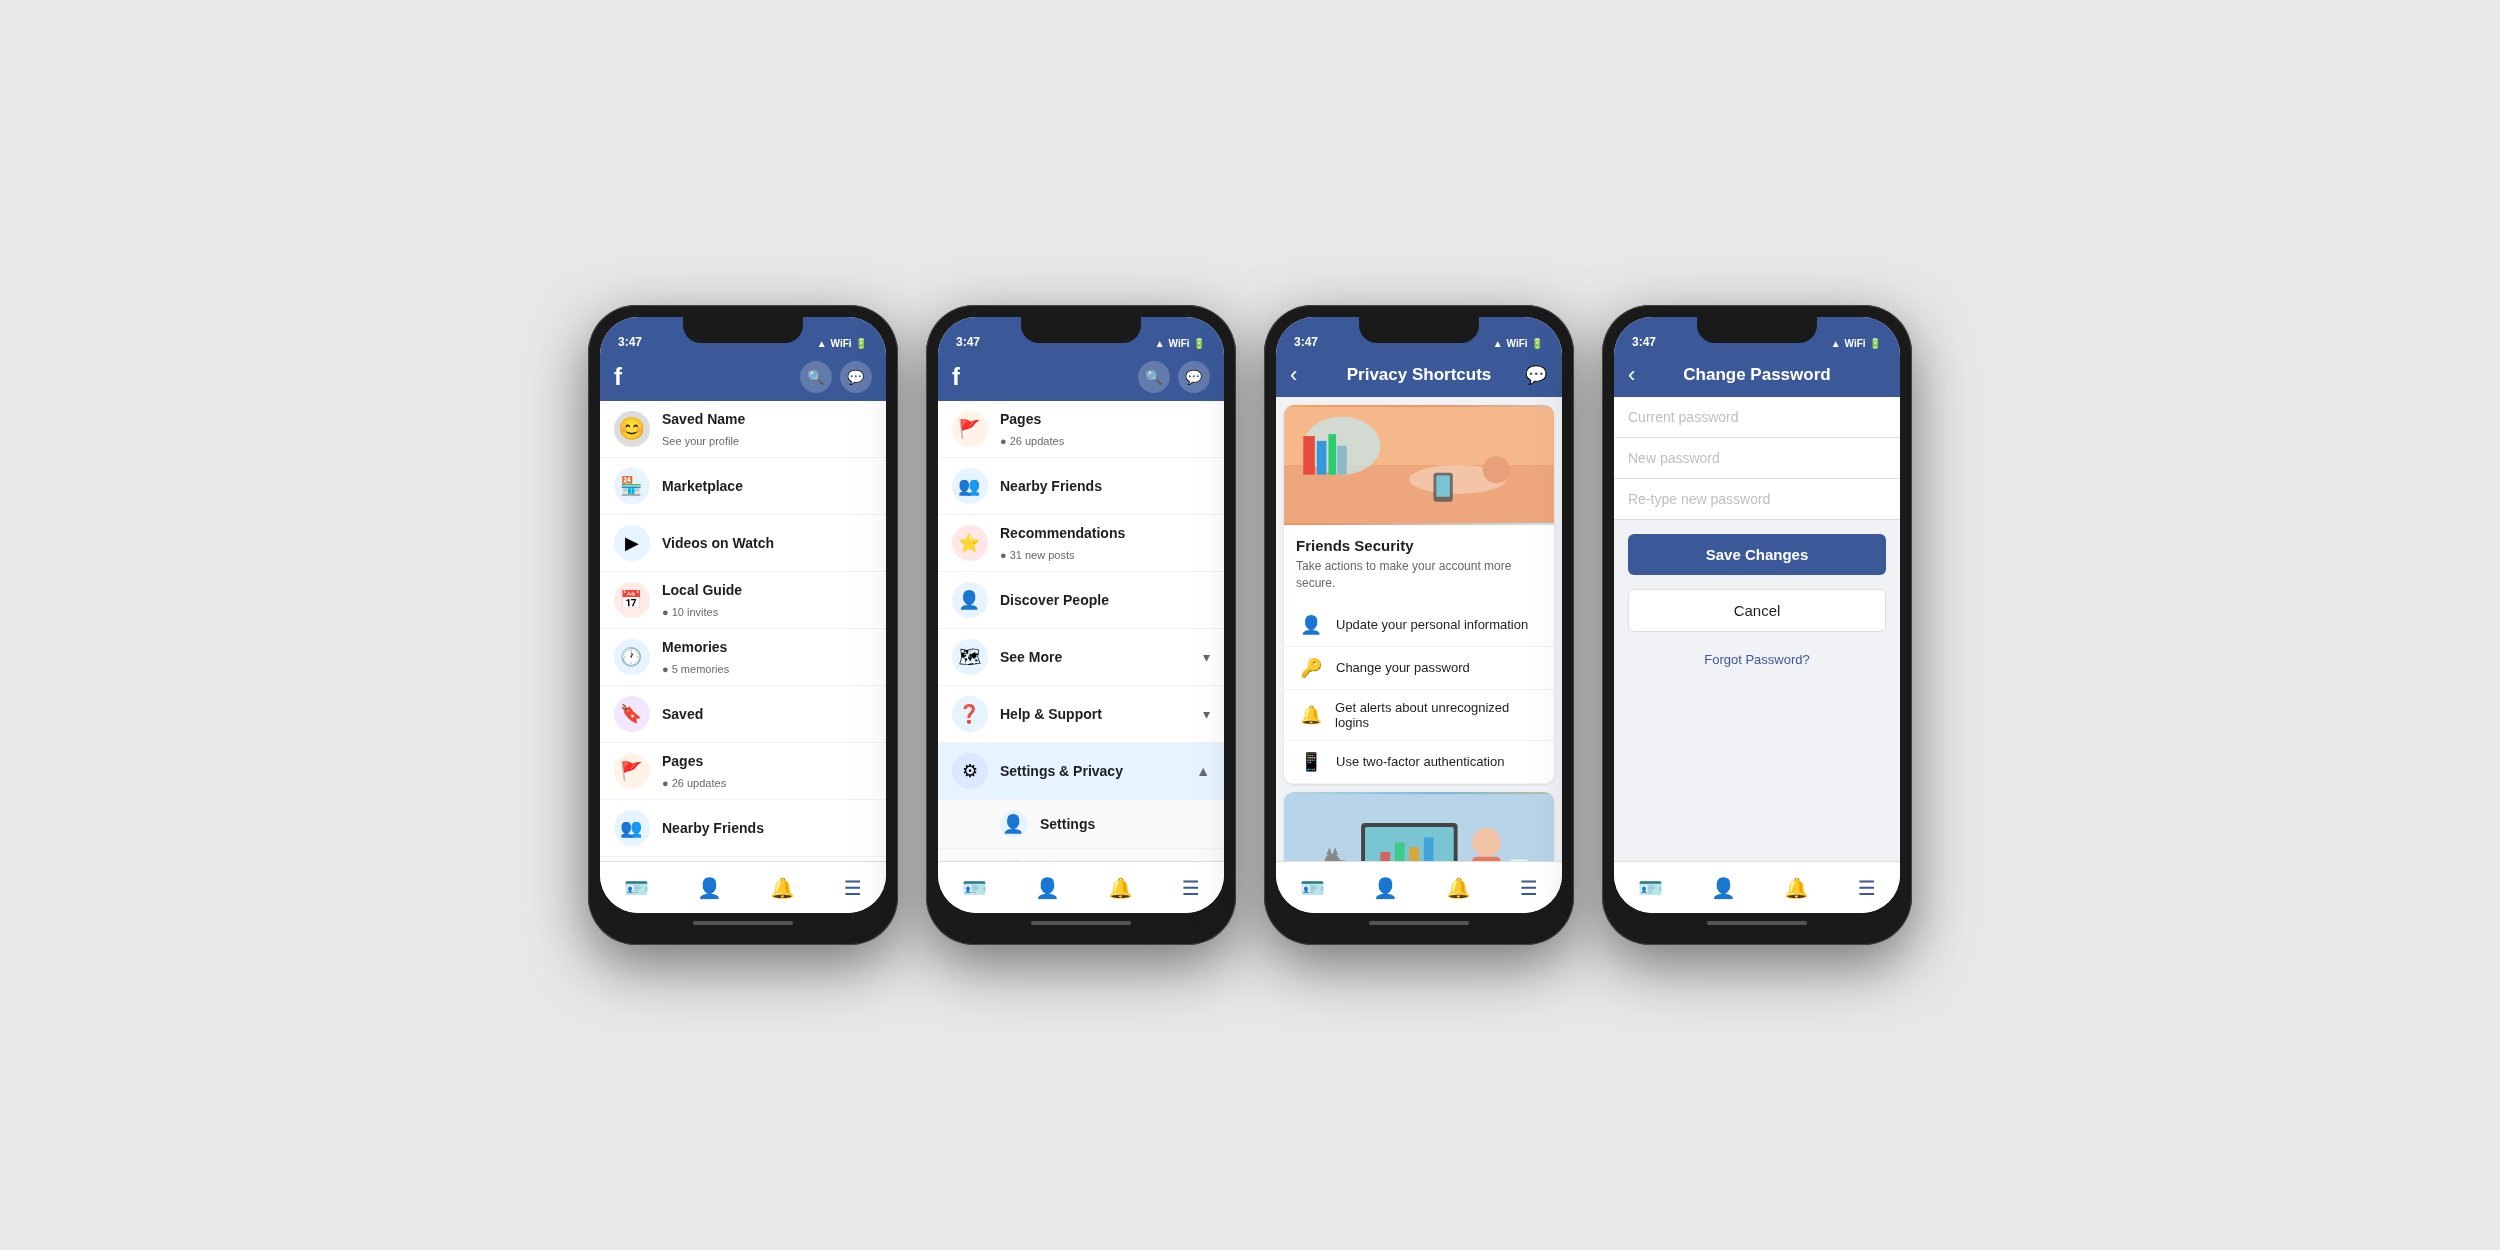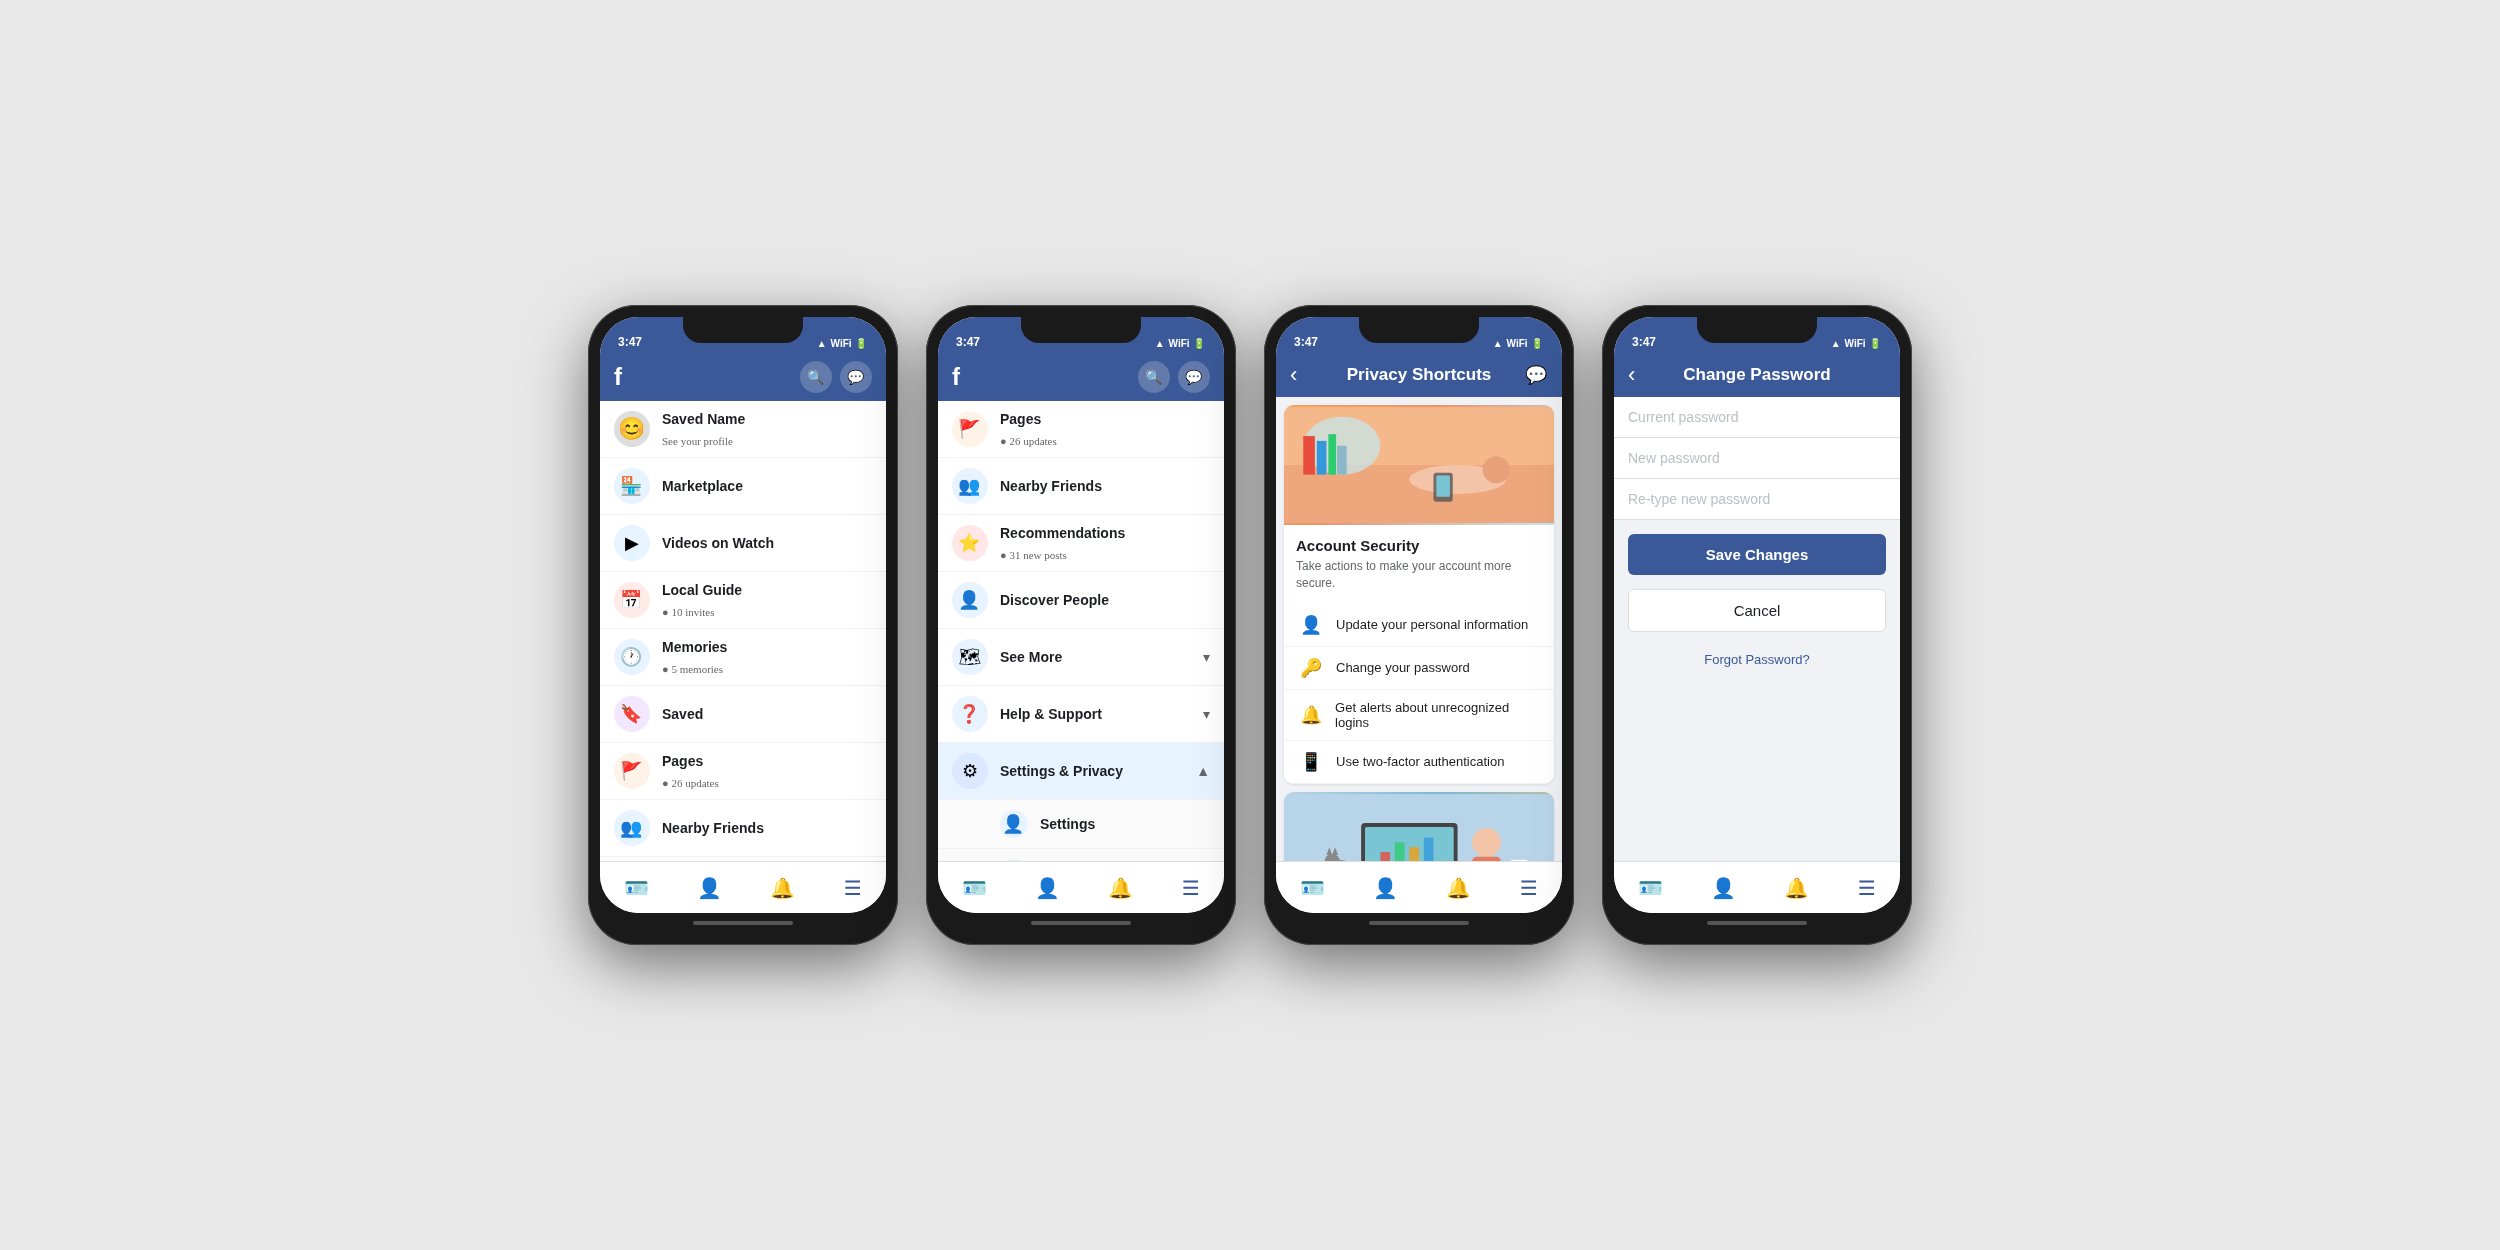--- a/index.html
+++ b/index.html
@@ -124,21 +124,20 @@
     .menu-text { flex: 1; }
     .menu-label {
       font-size: 14px;
       font-weight: 600;
       color: #1c1e21;
     }
     .menu-sub {
       font-size: 11px;
       color: #65676b;
       margin-top: 8px;
-      font-family: Liberation Serif, serif;
     }
     .menu-arrow {
       color: #65676b;
       font-size: 14px;
     }
     
     .bottom-nav {
       height: 52px;
       background: #fff;
       border-top: 1px solid #ddd;
@@ -523,21 +522,21 @@
 
               <rect x="20" y="30" width="12" height="40" fill="#e74c3c"></rect>
               <rect x="34" y="35" width="10" height="35" fill="#3498db"></rect>
               <rect x="46" y="28" width="8" height="42" fill="#2ecc71"></rect>
 
               <rect x="155" y="68" width="20" height="30" rx="3" fill="#555" opacity="0.8"></rect>
               <rect x="158" y="71" width="14" height="22" rx="1" fill="#7ac5d4"></rect>
             </svg>
           </div>
           <div class="privacy-card-content">
-            <div class="privacy-card-title">Account Security</div>
+            <div class="privacy-card-title">Friends Security</div>
             <div class="privacy-card-desc">Take actions to make your account more secure.</div>
           </div>
           <div class="privacy-action-item">
             <span class="privacy-action-icon">👤</span>
             <span class="privacy-action-text">Update your personal information</span>
           </div>
           <div class="privacy-action-item">
             <span class="privacy-action-icon">🔑</span>
             <span class="privacy-action-text">Change your password</span>
           </div>

